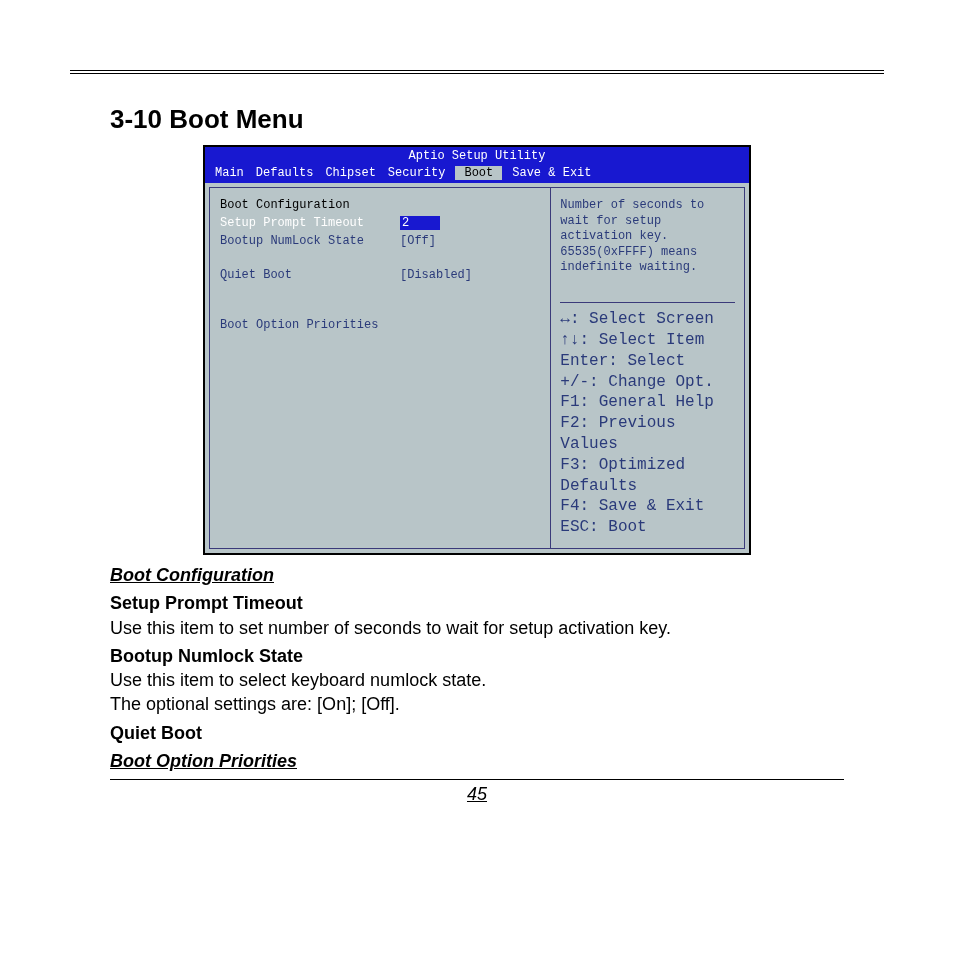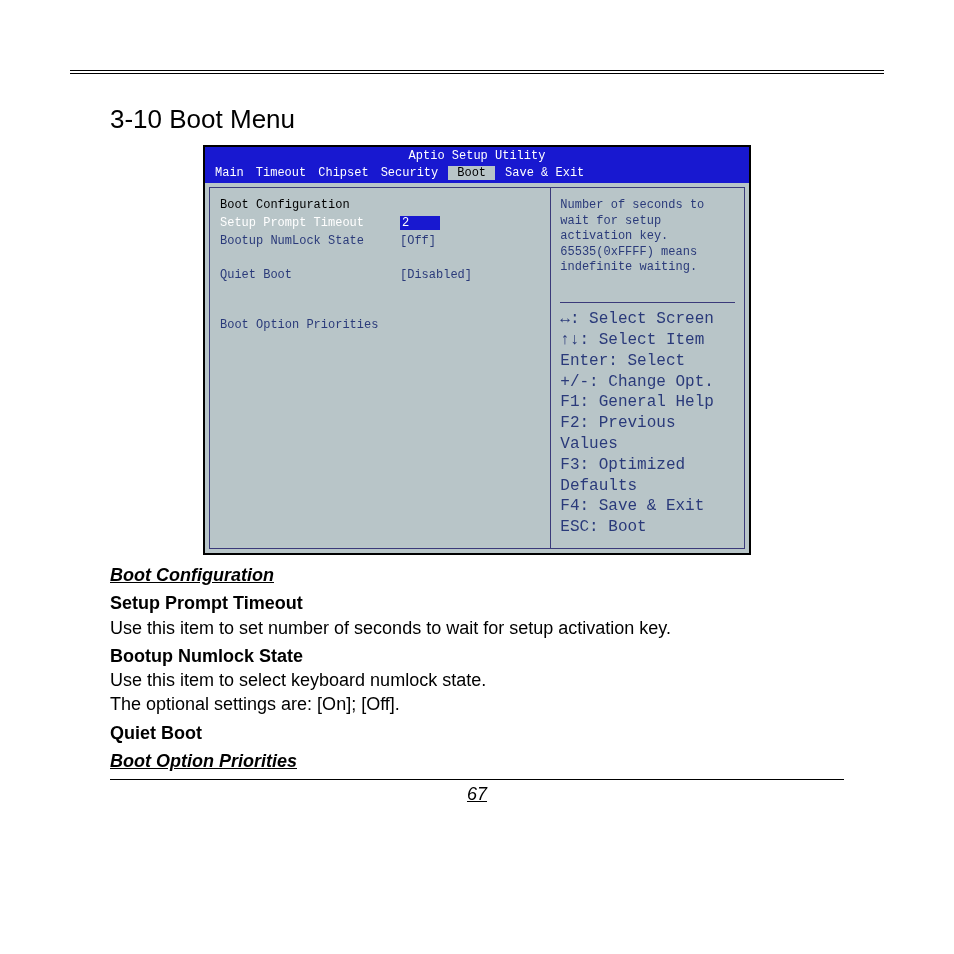--- a/index.html
+++ b/index.html
@@ -16,21 +16,21 @@
     position: relative;
     background: #fff;
     padding: 70px 70px 0 70px;
   }
   .top-rule {
     border-top: 4px double #000;
     margin-bottom: 30px;
   }
   .section-title {
     font-size: 26px;
-    font-weight: normal;
+    font-weight: bold;
     margin: 16px 0 10px 40px;
   }
   .bios-box {
     width: 548px;
     margin: 0 auto;
     border: 2px solid #000;
     background: #b8c5c8;
     font-family: "Courier New", monospace;
     font-size: 12px;
   }
@@ -136,21 +136,21 @@
 <div class="page">
 
   <div class="top-rule"></div>
 
   <h2 class="section-title">3-10 Boot Menu</h2>
 
   <div class="bios-box">
     <div class="bios-header">Aptio Setup Utility</div>
     <div class="bios-tabs">
       <span class="bios-tab">Main</span>
-      <span class="bios-tab">Timeout</span>
+      <span class="bios-tab">Defaults</span>
       <span class="bios-tab">Chipset</span>
       <span class="bios-tab">Security</span>
       <span class="bios-tab active">Boot</span>
       <span class="bios-tab">Save &amp; Exit</span>
     </div>
     <div class="bios-body">
       <div class="bios-left">
         <div class="opt-section">Boot Configuration</div>
         <div class="opt-row">
           <span class="opt-label opt-selected-label">Setup Prompt Timeout</span>
@@ -191,15 +191,15 @@
     <span class="hd2">Setup Prompt Timeout</span>
     <span>Use this item to set number of seconds to wait for setup activation key.</span>
     <span class="hd2">Bootup Numlock State</span>
     <span>Use this item to select keyboard numlock state.</span><br>
     <span>The optional settings are: [On]; [Off].</span>
     <span class="hd2">Quiet Boot</span>
     <span class="hd">Boot Option Priorities</span>
   </div>
 
   <div class="bottom-rule"></div>
-  <div class="page-num">67</div>
+  <div class="page-num">45</div>
 
 </div>
 
 </body></html>

